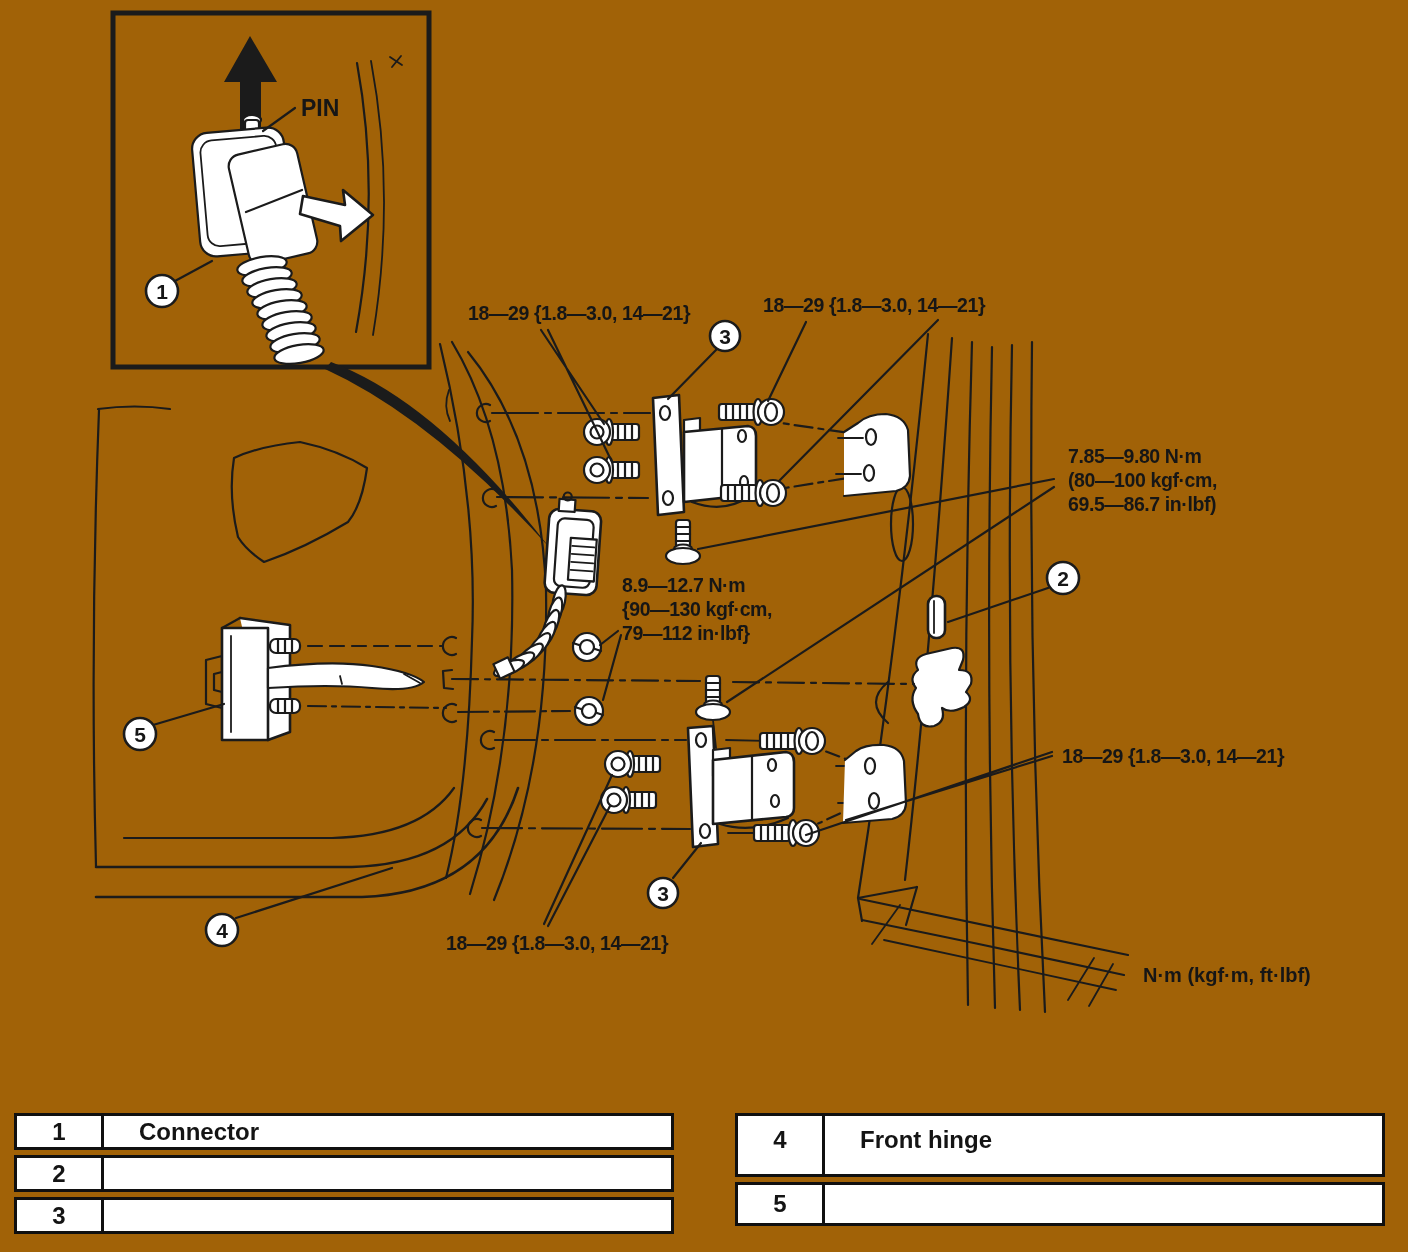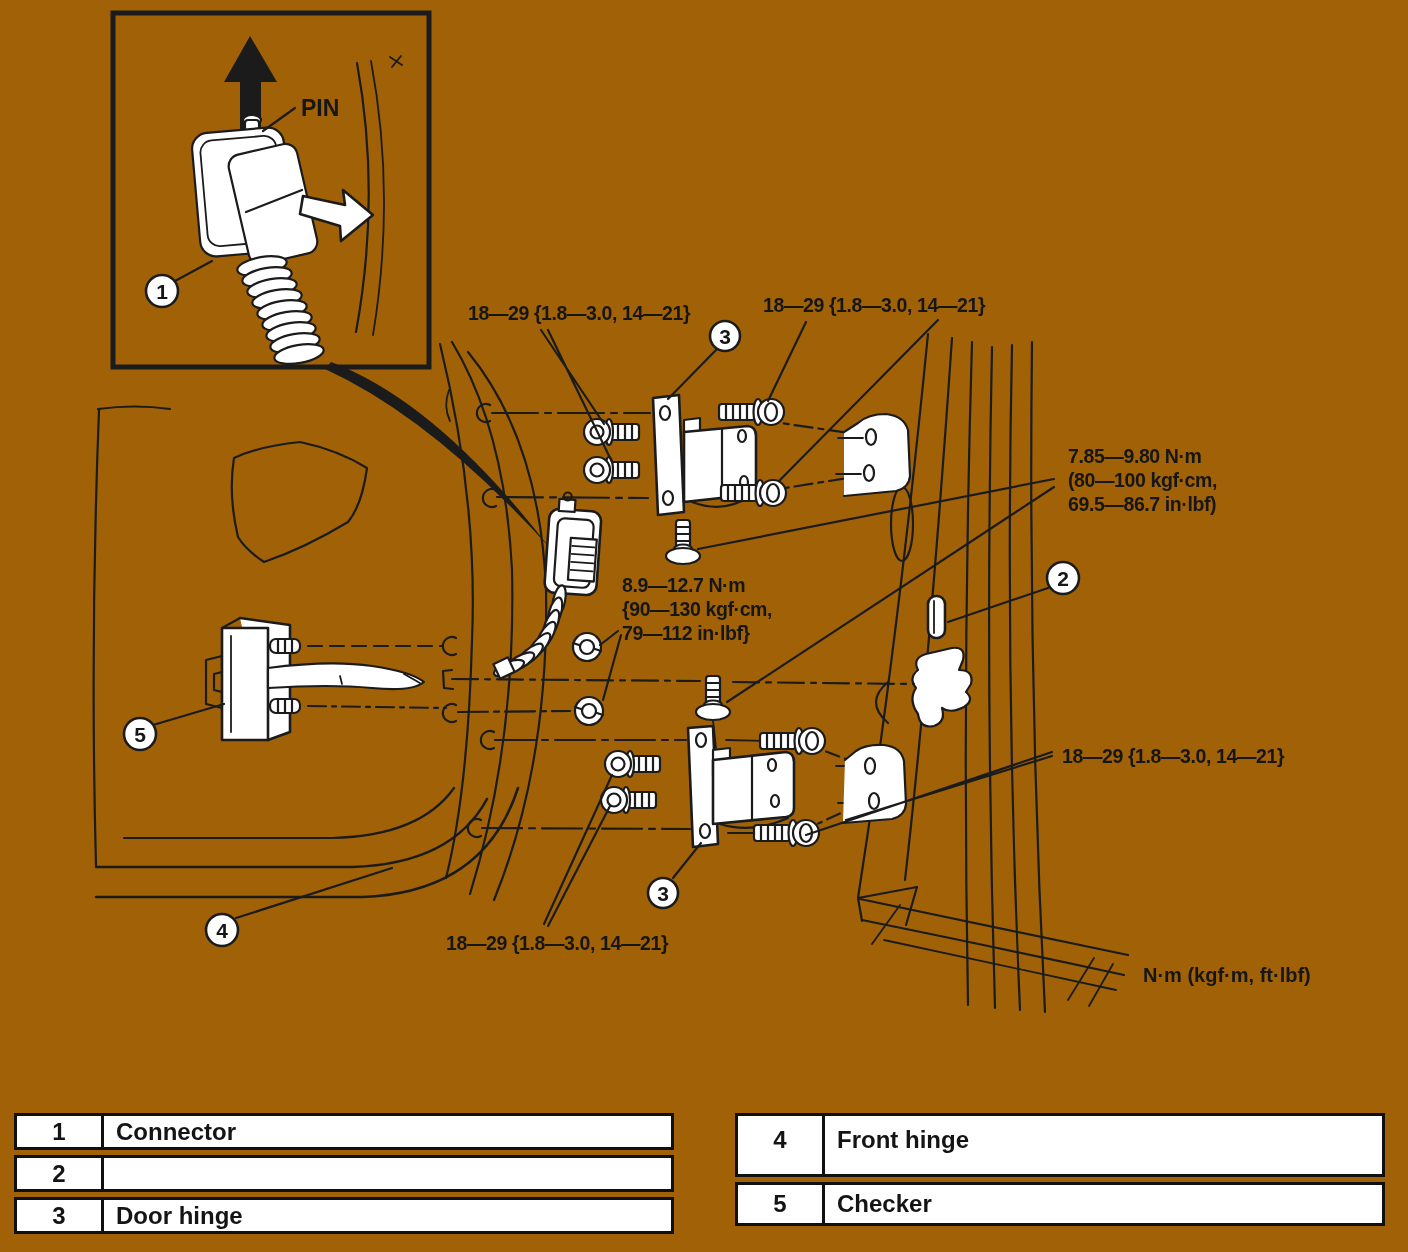--- a/index.html
+++ b/index.html
@@ -15,21 +15,21 @@
   .pinlab{font:700 23px "Liberation Sans", sans-serif;fill:#161616;}
   .unit{font:700 20px "Liberation Sans", sans-serif;fill:#161616;}
   .cnum{font:700 21px "Liberation Sans", sans-serif;fill:#161616;text-anchor:middle;}
   
   .legend{position:absolute;display:flex;flex-direction:column;}
   .lrow{display:flex;border:3px solid #101010;background:#fff;box-sizing:border-box;}
   .lrow + .lrow{margin-top:5px;}
   .lnumcell{width:84px;flex:0 0 84px;border-right:3px solid #101010;display:flex;
             align-items:center;justify-content:center;
             font:700 24px "Liberation Sans", sans-serif;color:#141414;}
-  .llabelcell{flex:1;display:flex;align-items:center;padding-left:12px;
+  .llabelcell{flex:1;display:flex;align-items:center;padding-left:35px;
               font:600 24px "Liberation Sans", sans-serif;color:#141414;}
   .tall .lnumcell,.tall .llabelcell{align-items:flex-start;padding-top:10px;}
   .tall .lnumcell{justify-content:center;}
 </style>
 </head>
 <body>
 
 <div id="page">
 
 <svg width="1408" height="1100" viewBox="0 0 1408 1100">
@@ -294,28 +294,26 @@
 <div class="legend" style="left:14px;top:1113px;width:660px;">
   <div class="lrow" style="height:37px;">
     <div class="lnumcell">1</div>
     <div class="llabelcell">Connector</div>
   </div>
   <div class="lrow" style="height:37px;">
     <div class="lnumcell">2</div>
   </div>
   <div class="lrow" style="height:37px;">
     <div class="lnumcell">3</div>
-    <div class="llabelcell">Door hinge</div>
   </div>
 </div>
 
 <div class="legend" style="left:735px;top:1113px;width:650px;">
   <div class="lrow tall" style="height:64px;">
     <div class="lnumcell">4</div>
     <div class="llabelcell">Front hinge</div>
   </div>
   <div class="lrow" style="height:44px;">
     <div class="lnumcell">5</div>
-    <div class="llabelcell">Checker</div>
   </div>
 </div>
 
 </div>
 
 </body></html>

